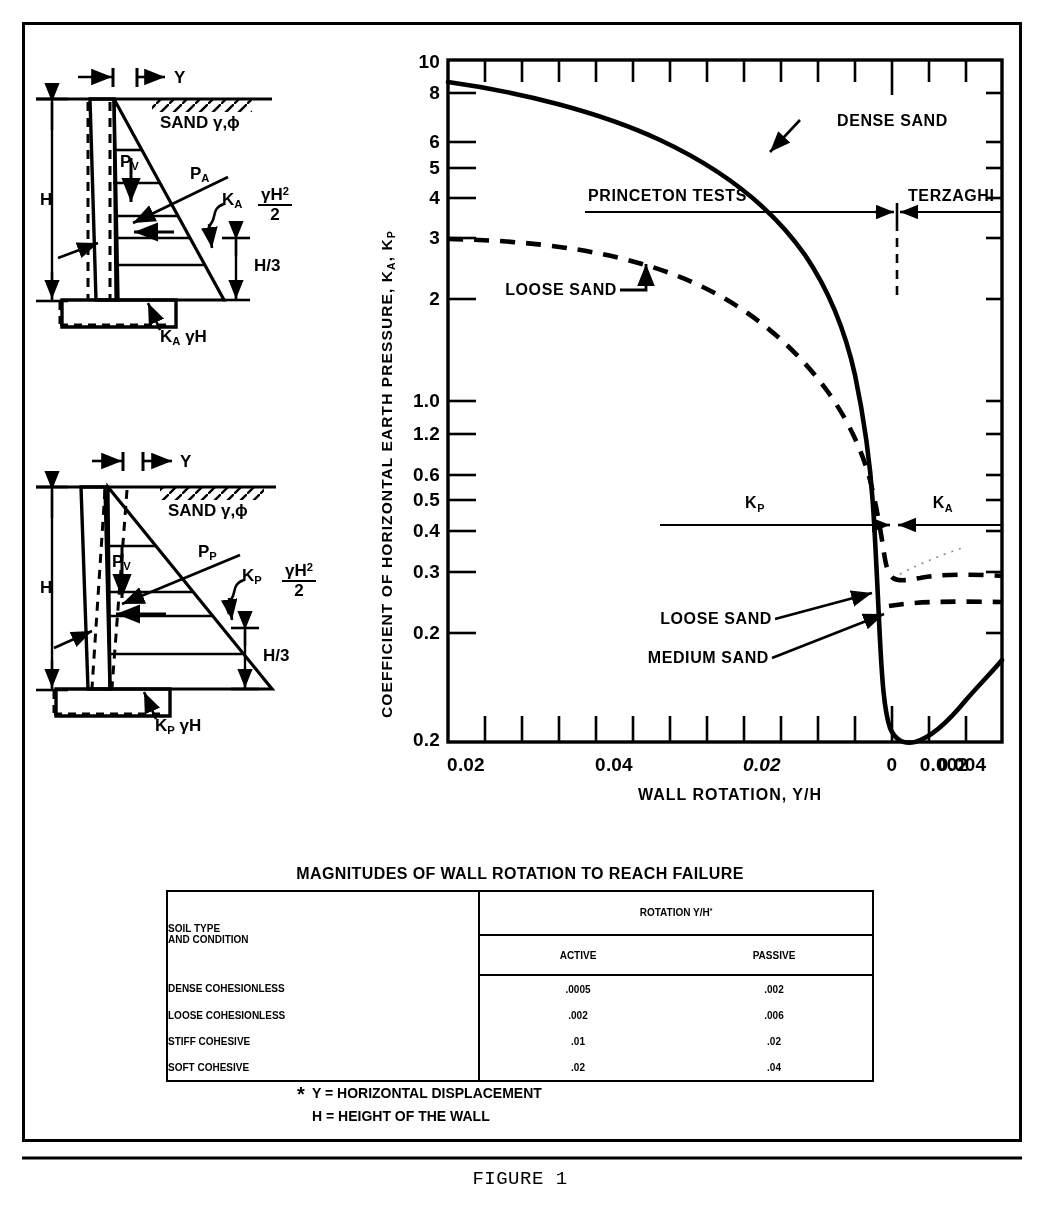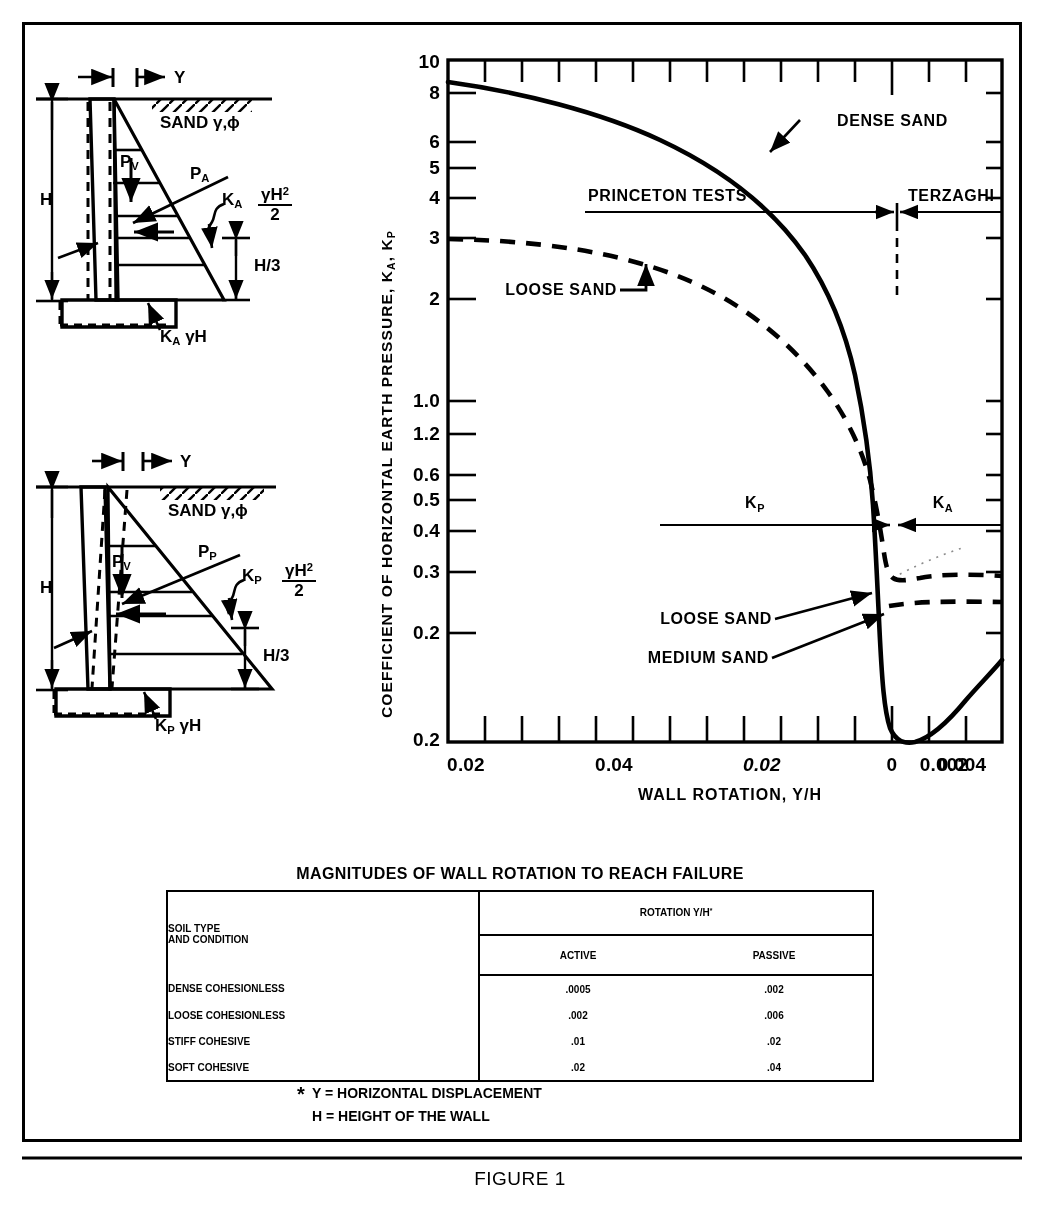--- a/index.html
+++ b/index.html
@@ -79,21 +79,21 @@
   .val{ text-align:center; }
 
   .footnote{
     position:absolute; font-size:14px; font-weight:bold; white-space:nowrap;
   }
   .star{ font-size:20px; }
 
   
   .cap{
     position:absolute; left:520px; transform:translateX(-50%);
-    font-family:Liberation Sans, sans-serif;
+    font-family:Liberation Mono, monospace;
     font-size:19px; white-space:nowrap; letter-spacing:0.5px;
   }
 </style>
 </head>
 <body>
 
 <div class="page">
 
   <div class="outer-border"></div>
 

